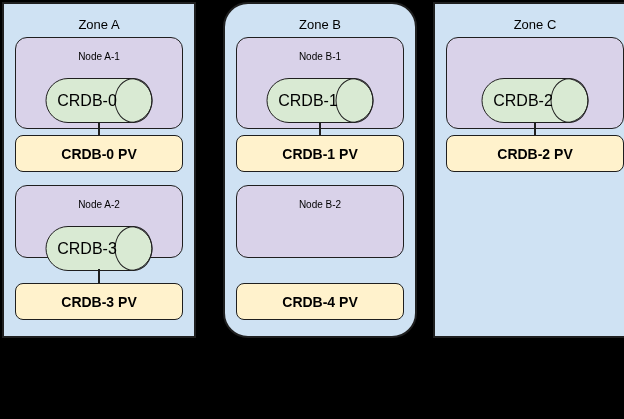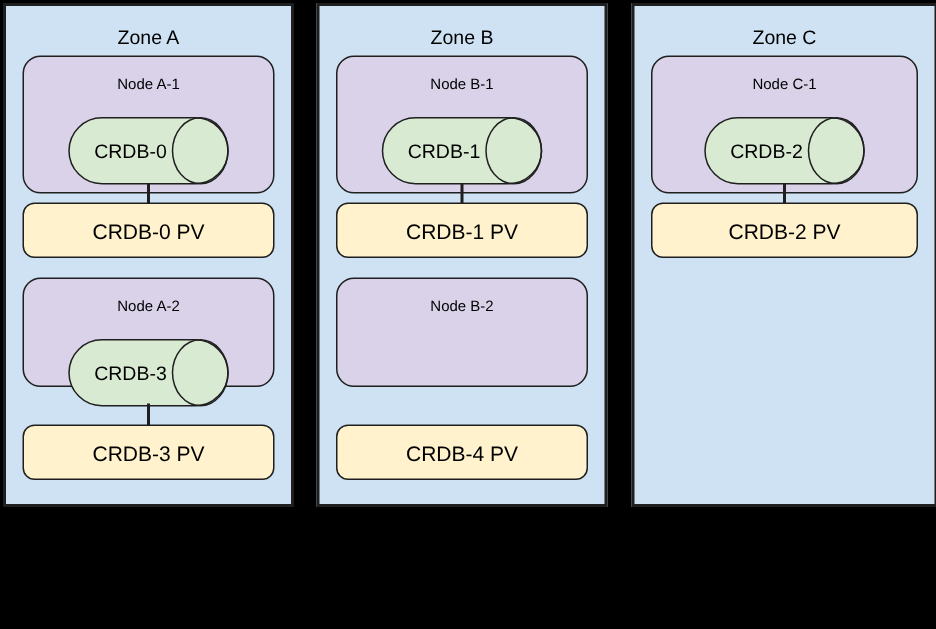--- a/index.html
+++ b/index.html
@@ -24,21 +24,21 @@
   .canvas {
     position: absolute; left: 2px; top: 2px;
     display: flex;
   }
   .zone {
     position: relative;
     width: 194px; height: 336px;
     background: var(--zone_bg);
     border: 2px solid var(--line);
   }
-  .zone.gap-b { margin-left: 15px; }
+  .zone.gap-b { margin-left: 27px; border-radius: 25px; }
   .zone.gap-c { margin-left: 16px; width: 204px; }
   .zone-title {
     position: absolute; top: 13px; left: 0; right: 0;
     text-align: center;
     font-size: 13px;
   }
   .node {
     position: absolute; left: 11px; right: 11px;
     background: var(--node_bg);
     border: 1px solid var(--line);
@@ -64,37 +64,38 @@
   }
   .pod-cap {
     position: absolute; top: 0; right: 0;
     width: 38px; height: 45px;
     border: 1px solid var(--line);
     border-radius: 50%;
   }
   .pod-label {
     position: absolute; top: 0; bottom: 0; left: 8px; right: 32px;
     display: flex; align-items: center; justify-content: center;
-    font-size: 13px;
+    font-size: 16px;
     white-space: nowrap;
   }
   .conn {
     position: absolute; left: 50%;
     width: 2px; margin-left: -1px;
     background: var(--line);
   }
   .conn1 { top: 118px; height: 15px; }
   .conn2 { top: 265px; height: 16px; }
   .pv {
     position: absolute; left: 11px; right: 11px; height: 37px;
     background: var(--pv_bg);
     border: 1px solid var(--line);
     border-radius: 8px;
     display: flex; align-items: center; justify-content: center;
     font-size: 14px;
+    font-weight: bold;
   }
   .pv1 { top: 131px; }
   .pv2 { top: 279px; }
 </style>
 </head>
 <body>
 
 <div class="canvas">
 
   <div class="zone">
@@ -148,21 +149,20 @@
     </div>
     <div class="pv pv2">
       <span class="pv-label">CRDB-4 PV</span>
     </div>
   </div>
 
   <div class="zone gap-c">
     <div class="zone-title">Zone C</div>
 
     <div class="node node1">
-      <div class="node-label">Node C-1</div>
       <div class="pod">
         <div class="pod-body"></div>
         <div class="pod-cap"></div>
         <div class="pod-label">CRDB-2</div>
       </div>
     </div>
     <div class="conn conn1"></div>
     <div class="pv pv1">
       <span class="pv-label">CRDB-2 PV</span>
     </div>

